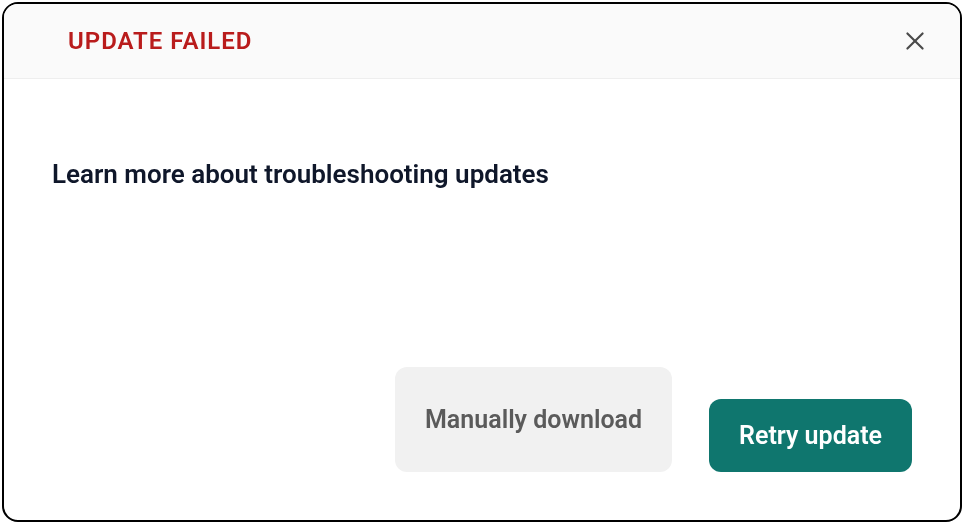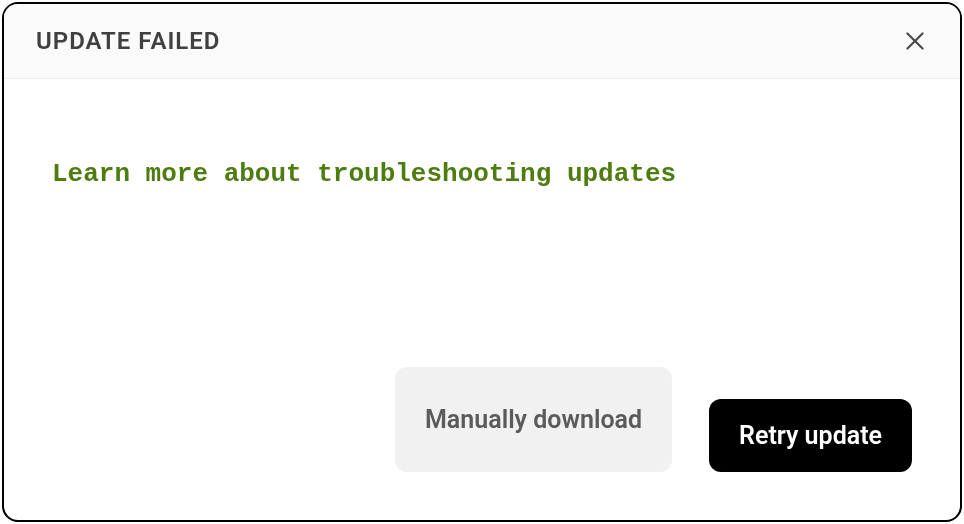--- a/index.html
+++ b/index.html
@@ -30,21 +30,22 @@
       align-items: center;
       justify-content: space-between;
       padding: 20px 28px 20px 32px;
       background: #fafafa;
       border-bottom: 1px solid #eeeeee;
     }
     .dialog-title {
       font-size: 24px;
       font-weight: 600;
       letter-spacing: 1px;
-      color: #404040;
+      color: #b91c1c;
+      margin-left: 32px;
     }
     .close-btn {
       background: none;
       border: none;
       cursor: pointer;
       padding: 4px;
       display: flex;
       align-items: center;
       justify-content: center;
       color: #4a4a4a;
@@ -60,24 +61,23 @@
     }
     .error-message {
       font-size: 26px;
       line-height: 1.4;
       color: #1a1a1a;
       margin-bottom: 28px;
     }
     .learn-more-link {
       font-size: 26px;
       font-weight: 600;
-      color: #4d7c0f;
+      color: #0f172a;
       text-decoration: none;
       cursor: pointer;
-      font-family: Liberation Mono, monospace;
     }
     .dialog-footer {
       display: flex;
       justify-content: flex-end;
       gap: 37px;
       padding: 0 48px 48px 48px;
     }
     .btn {
       font-size: 25px;
       font-weight: 600;
@@ -85,21 +85,21 @@
       border-radius: 12px;
       border: none;
       cursor: pointer;
       font-family: inherit;
     }
     .btn-secondary {
       background: #f1f1f1;
       color: #5b5b5b;
     }
     .btn-primary {
-      background: #000000;
+      background: #0f766e;
       color: #ffffff;
       margin-top: 32px;
     }
   </style>
 </head>
 <body>
 
 <div class="dialog">
   <div class="dialog-header">
     <h1 class="dialog-title">UPDATE FAILED</h1>

